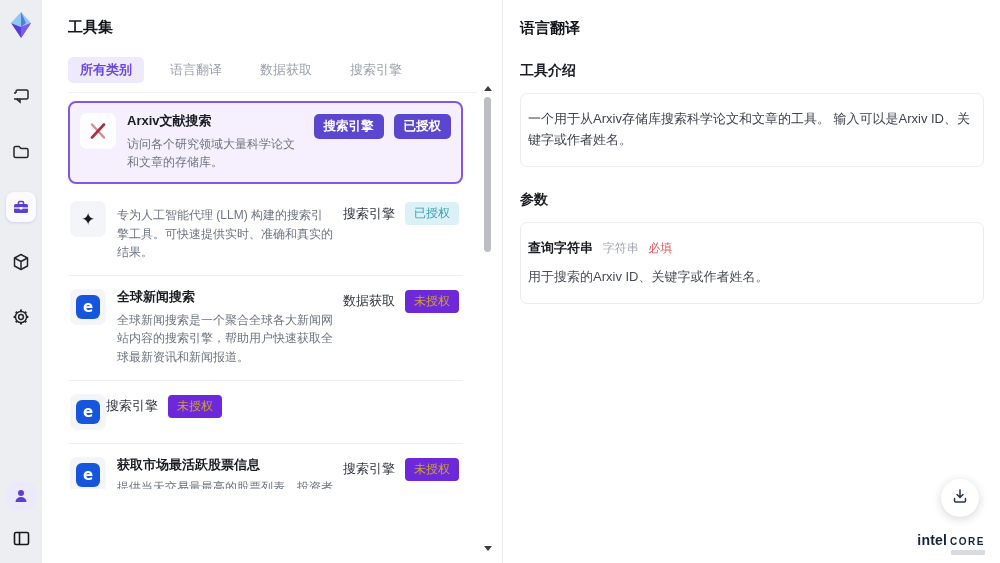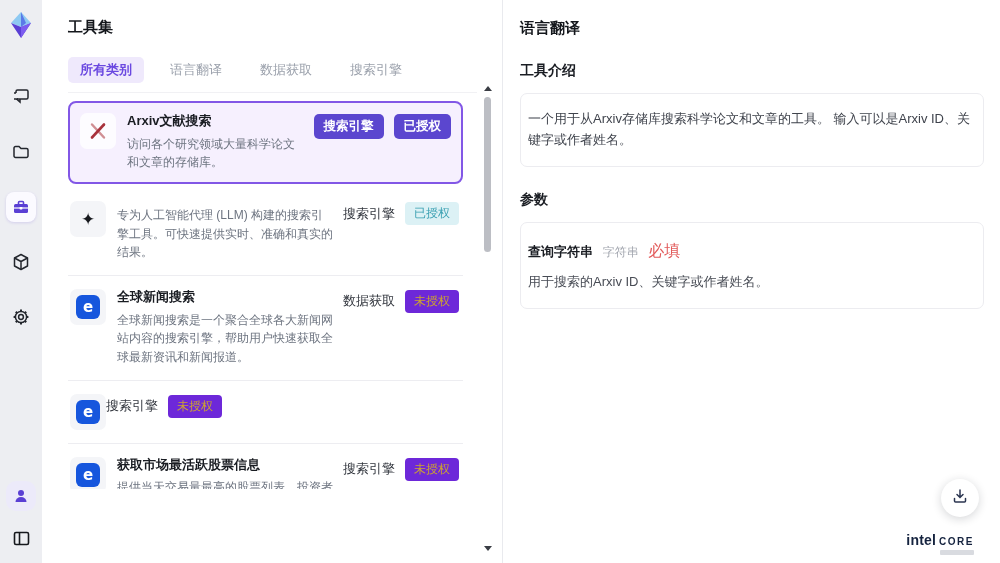--- a/index.html
+++ b/index.html
@@ -53,26 +53,26 @@
   .sb-down { border-top:5px solid #3a3d44; position:absolute; bottom:0; left:1px; }
   .sb-thumb { width:7px; border-radius:4px; background:#bcbec4; position:absolute; top:11px; left:1px; height:155px; cursor:pointer; }
 
   
   .detail-panel { flex:1; padding:19px 16px 0 17px; position:relative; background:#fff; }
   .detail-title { font-size:15px; font-weight:bold; color:#14171c; }
   .sec-heading { font-size:14px; font-weight:bold; color:#1a1d23; margin-top:24px; }
   .info-box { border:1px solid #ececf0; border-radius:7px; padding:15px 7px; margin-top:13px; font-size:13px; color:#3f434c; line-height:1.6; background:#fff; }
   .param-name { font-size:13px; font-weight:bold; color:#1a1d23; }
   .param-type { font-size:12px; color:#a0a4ad; margin-left:6px; }
-  .param-req { font-size:16px; color:#e25a5a; margin-left:6px; }
+  .param-req { font-size:12px; color:#e25a5a; margin-left:6px; }
   .param-desc { font-size:13px; color:#484c55; margin-top:9px; }
 
   
   .fab { position:absolute; right:21px; bottom:46px; width:38px; height:38px; border-radius:50%; background:#fff; box-shadow:0 2px 10px rgba(20,25,40,.18); display:flex; align-items:center; justify-content:center; cursor:pointer; }
-  .intel-brand { position:absolute; right:26px; bottom:8px; text-align:right; line-height:1; }
+  .intel-brand { position:absolute; right:15px; bottom:8px; text-align:right; line-height:1; }
   .intel-row { display:flex; align-items:baseline; gap:3px; justify-content:flex-end; color:#15233f; }
   .intel-word { font-size:14px; font-weight:bold; letter-spacing:.2px; }
   .core-word { font-size:10px; font-weight:bold; letter-spacing:1.5px; }
   .intel-sub { height:5px; width:34px; background:#d9dbe0; border-radius:1px; margin:3px 0 0 auto; }
 </style>
 </head>
 <body>
 
 <div class="sidebar">
   <div class="logo">

